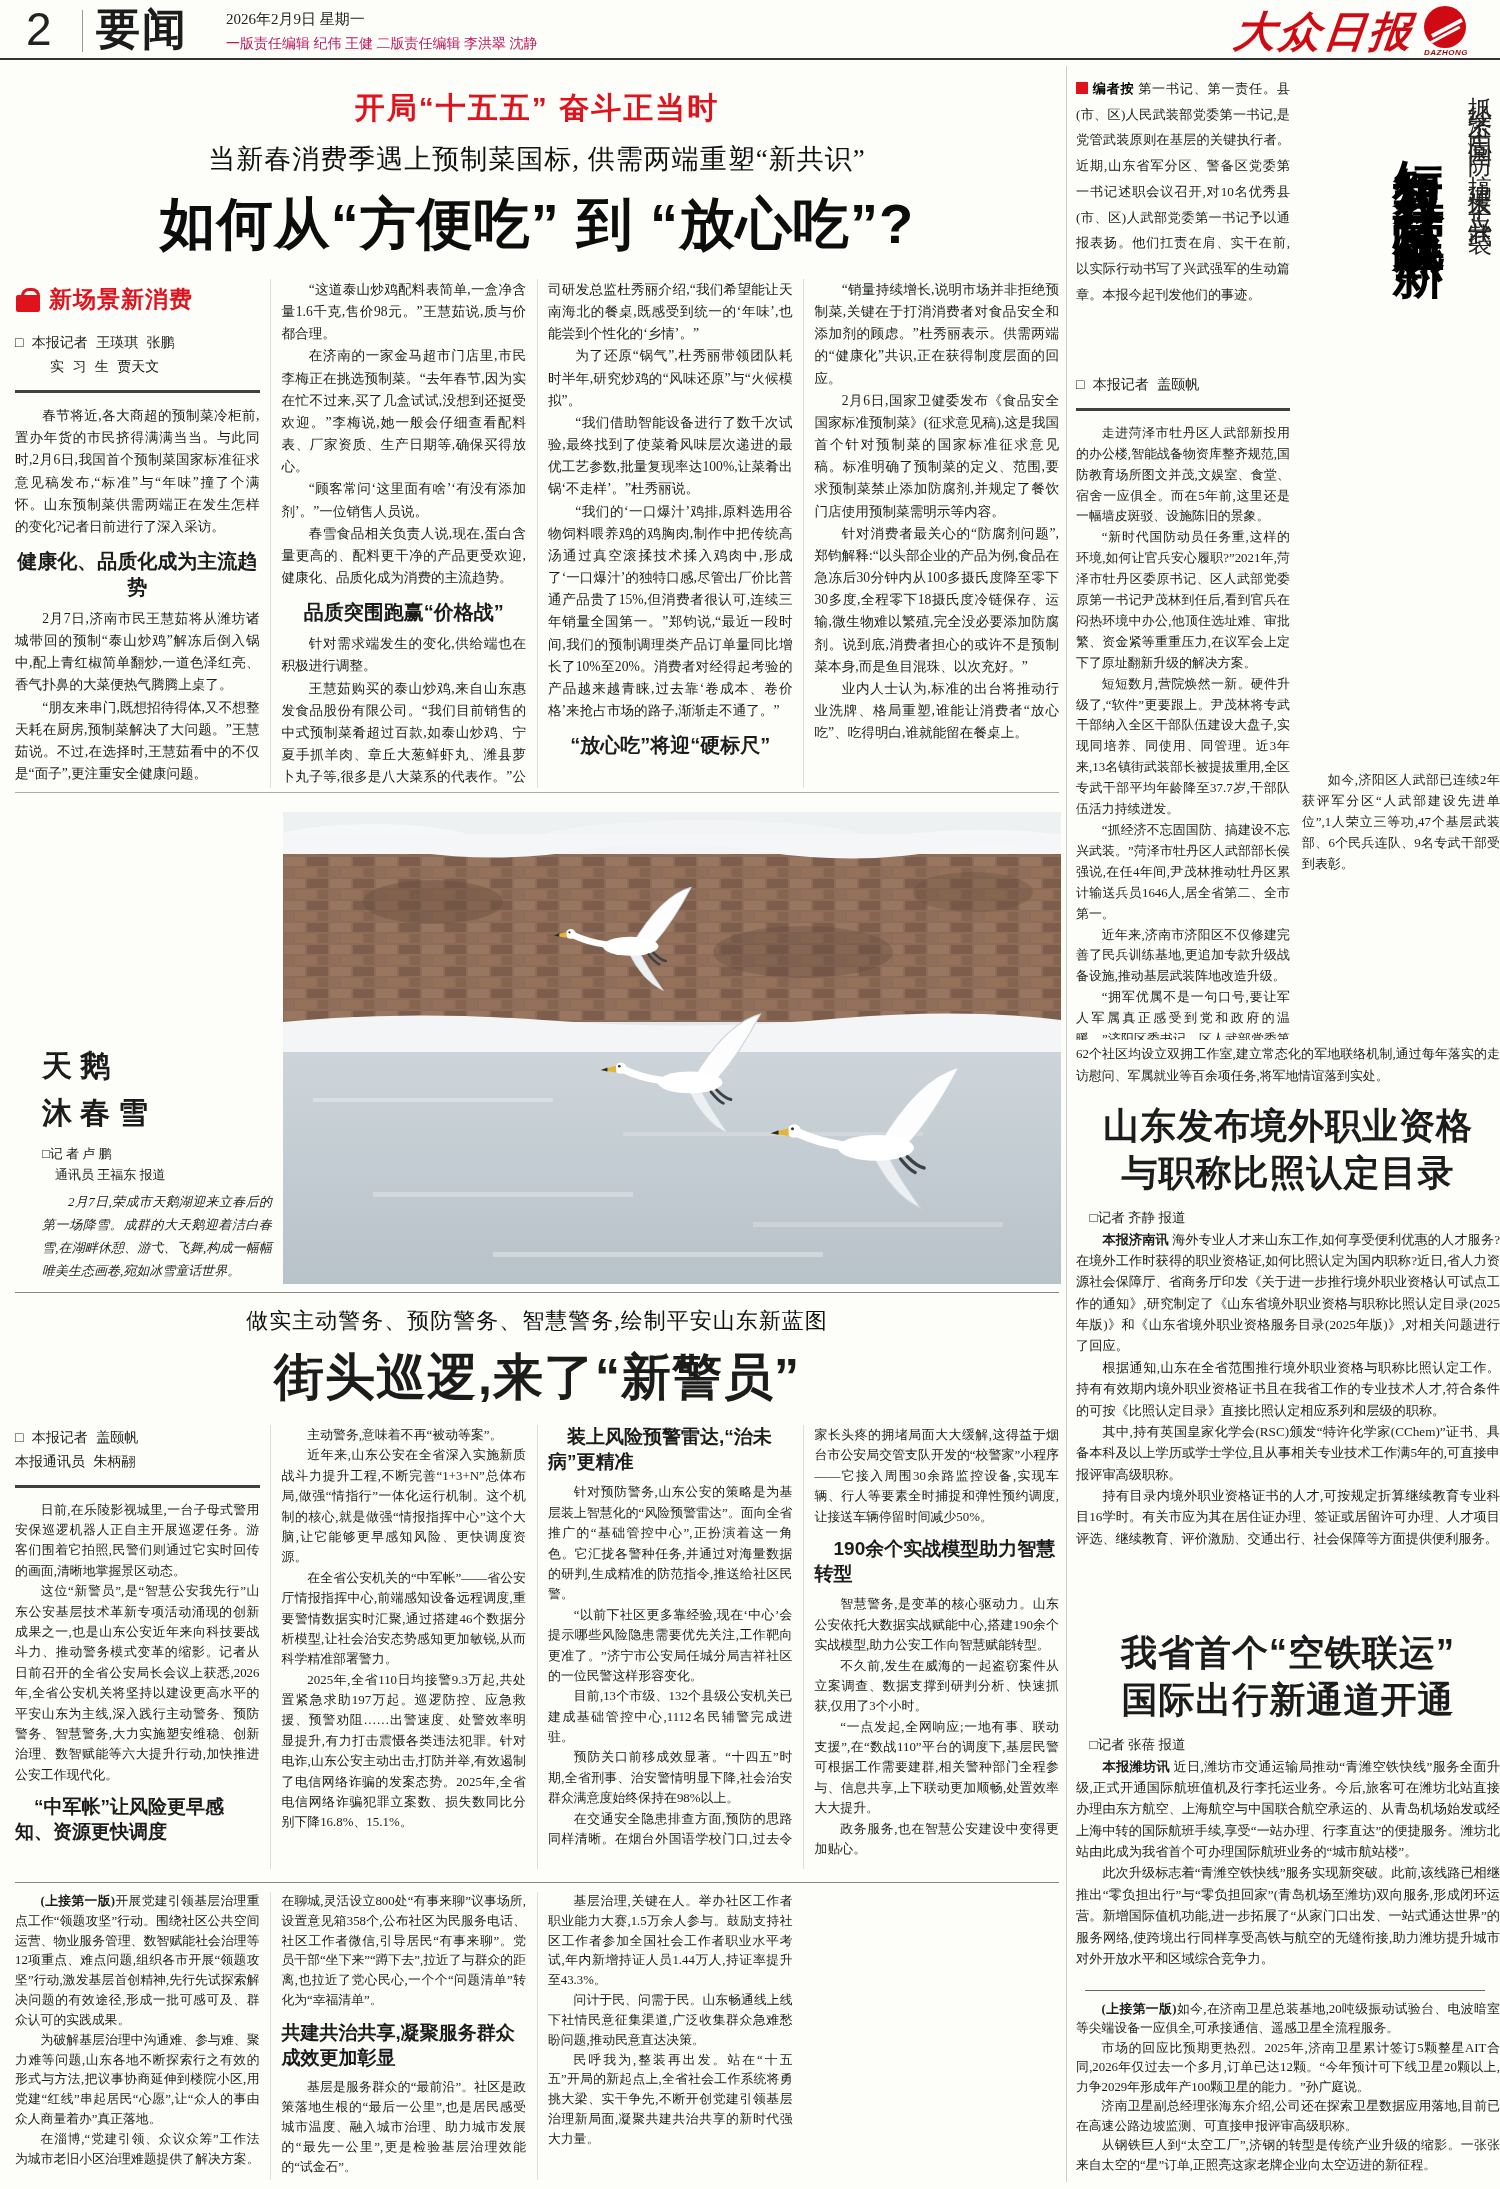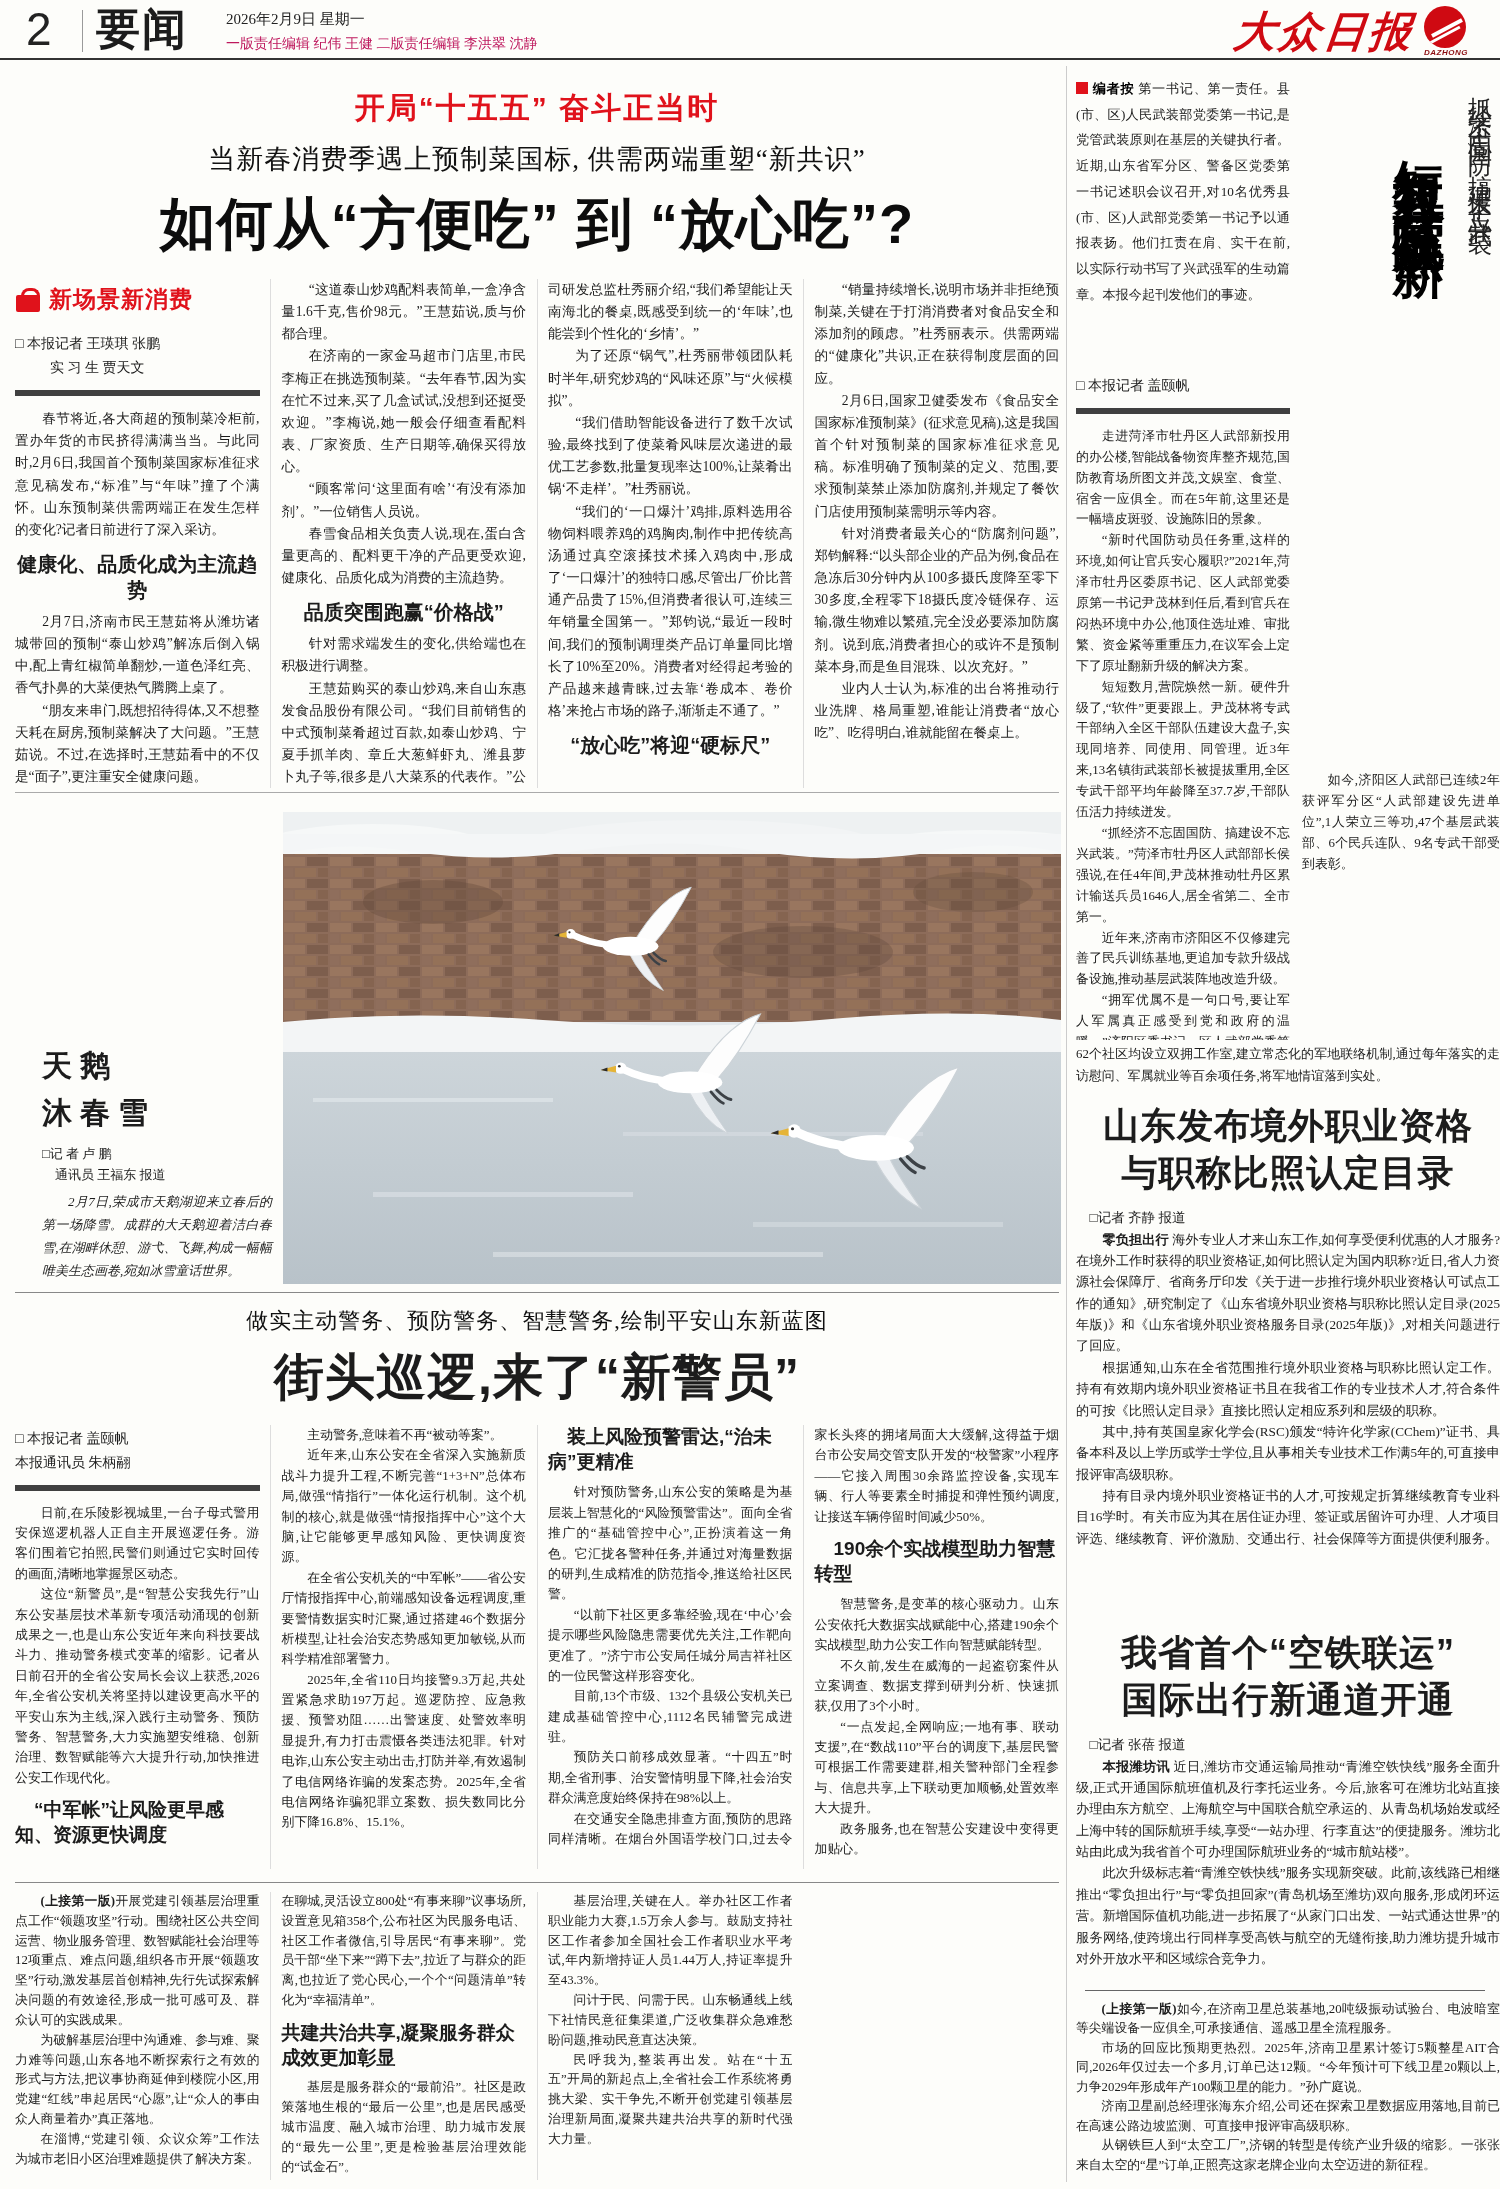--- a/index.html
+++ b/index.html
@@ -34,21 +34,21 @@
          font-size:13.6px;line-height:1.63;text-align:justify;}
   .mainart .cols4{height:516px;overflow:hidden;}
   .body-p{margin:0;text-indent:2em;}
   .sub-h{font-family:"Liberation Sans",sans-serif;font-weight:900;font-size:20px;text-align:center;
          margin:10px 0 8px;text-indent:0;line-height:1.3;}
   .badge{display:flex;align-items:center;gap:8px;margin:2px 0 12px;}
   .badge .txt{font-family:"Liberation Sans",sans-serif;font-size:23px;font-weight:700;color:#e0121b;letter-spacing:1px;}
   .bag{width:26px;height:26px;position:relative;}
   .bag .body{position:absolute;left:1px;top:8px;width:24px;height:17px;background:#e0121b;border-radius:2px;}
   .bag .handle{position:absolute;left:6px;top:1px;width:13px;height:12px;border:3px solid #e0121b;border-bottom:none;border-radius:8px 8px 0 0;}
-  .byline{font-size:14px;text-indent:0;margin:0 0 12px;padding:2px 0 10px;border-bottom:6px solid #404040;line-height:1.7;}
+  .byline{font-size:14px;text-indent:0;margin:0 0 12px;padding:2px 0 10px;border-bottom:3px solid #404040;line-height:1.7;font-family:Liberation Mono, monospace;}
   
   .ednote{position:absolute;left:1076px;top:76px;width:214px;font-size:13.2px;line-height:1.95;text-align:justify;}
   .ednote .lbl{color:#000;font-weight:900;font-family:"Liberation Sans",sans-serif;}
   .ednote .sq{display:inline-block;width:12px;height:12px;background:#e0121b;margin-right:4px;vertical-align:-1px;}
   .mil-col1{position:absolute;left:1076px;top:372px;width:214px;height:668px;overflow:hidden;
             font-size:12.9px;line-height:1.62;text-align:justify;}
   .mil-col2{position:absolute;left:1302px;top:770px;width:198px;height:268px;overflow:hidden;
             font-size:12.9px;line-height:1.62;text-align:justify;}
   .mil-tail{position:absolute;left:1076px;top:1044px;width:424px;height:46px;overflow:hidden;
             font-size:12.9px;line-height:1.7;text-align:justify;margin:0;}
@@ -216,21 +216,21 @@
     </div>
   </div>
 
   <div class="sideart" style="top:1095px;">
     <h3 class="s-head">
       <span>山东发布境外职业资格</span><br>
       <span>与职称比照认定目录</span>
     </h3>
     <p class="s-by">□记者  齐静  报道</p>
     <div class="s-body" style="height:392px;">
-        <p class="body-p"><b>零负担出行</b> 海外专业人才来山东工作,如何享受便利优惠的人才服务?在境外工作时获得的职业资格证,如何比照认定为国内职称?近日,省人力资源社会保障厅、省商务厅印发《关于进一步推行境外职业资格认可试点工作的通知》,研究制定了《山东省境外职业资格与职称比照认定目录(2025年版)》和《山东省境外职业资格服务目录(2025年版)》,对相关问题进行了回应。</p>
+        <p class="body-p"><b>本报济南讯</b> 海外专业人才来山东工作,如何享受便利优惠的人才服务?在境外工作时获得的职业资格证,如何比照认定为国内职称?近日,省人力资源社会保障厅、省商务厅印发《关于进一步推行境外职业资格认可试点工作的通知》,研究制定了《山东省境外职业资格与职称比照认定目录(2025年版)》和《山东省境外职业资格服务目录(2025年版)》,对相关问题进行了回应。</p>
         <p class="body-p">根据通知,山东在全省范围推行境外职业资格与职称比照认定工作。持有有效期内境外职业资格证书且在我省工作的专业技术人才,符合条件的可按《比照认定目录》直接比照认定相应系列和层级的职称。</p>
         <p class="body-p">其中,持有英国皇家化学会(RSC)颁发“特许化学家(CChem)”证书、具备本科及以上学历或学士学位,且从事相关专业技术工作满5年的,可直接申报评审高级职称。</p>
         <p class="body-p">持有目录内境外职业资格证书的人才,可按规定折算继续教育专业科目16学时。有关市应为其在居住证办理、签证或居留许可办理、人才项目评选、继续教育、评价激励、交通出行、社会保障等方面提供便利服务。</p>
       </div>
   </div>
 
   <div class="sideart" style="top:1622px;">
     <h3 class="s-head">
       <span>我省首个“空铁联运”</span><br>
       <span>国际出行新通道开通</span>

